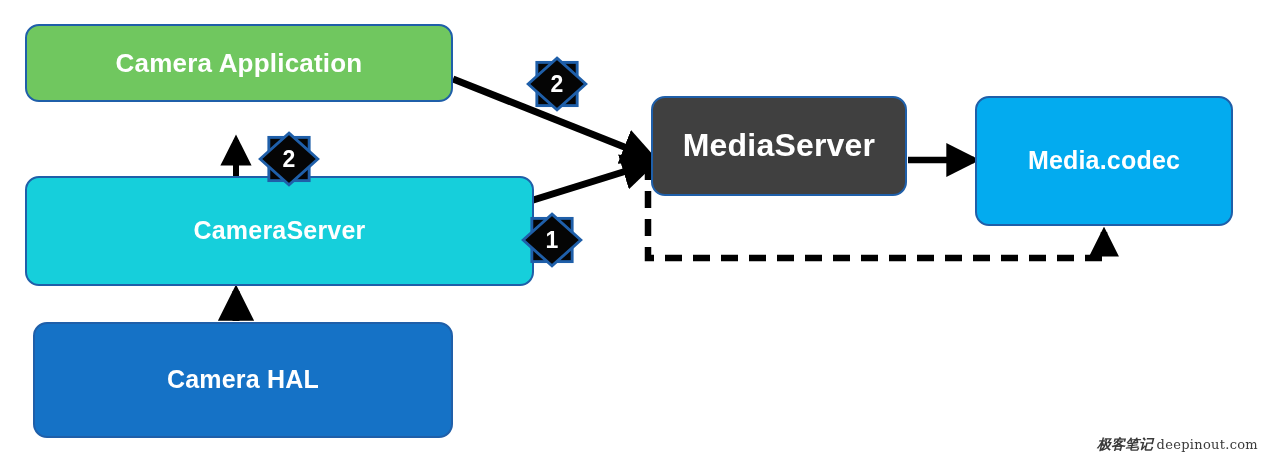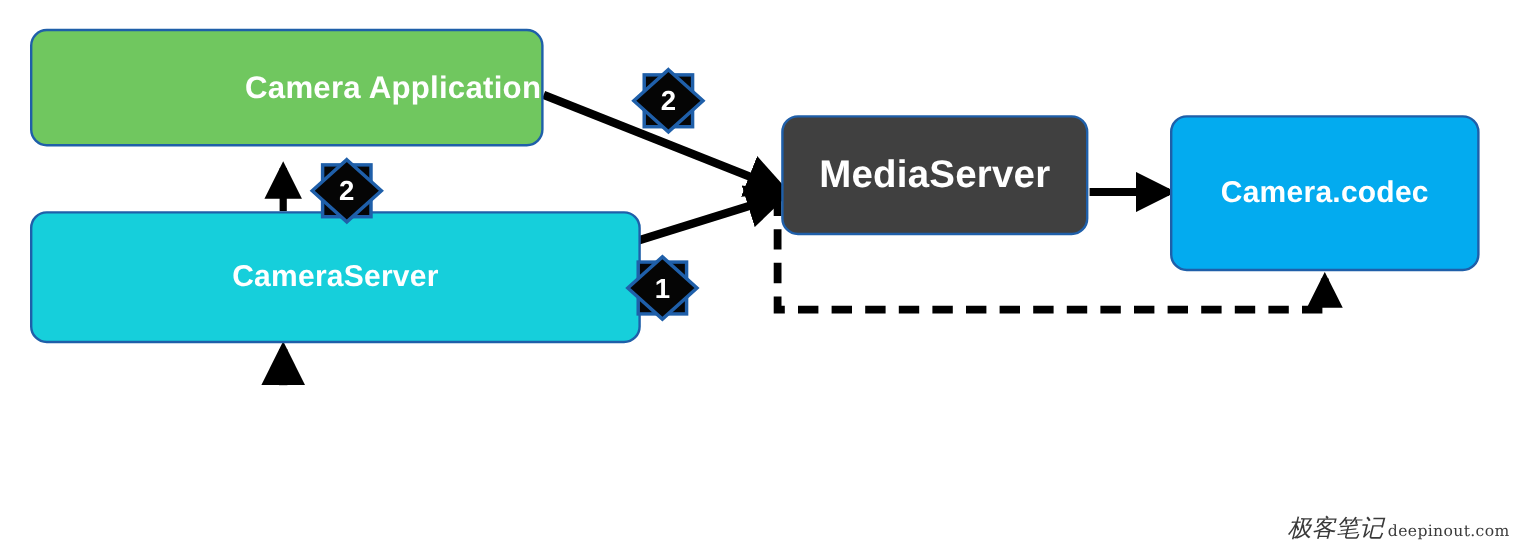--- a/index.html
+++ b/index.html
@@ -30,24 +30,23 @@
     letter-spacing: 0.2px;
     text-align: center;
     user-select: none;
   }
   .node-label {
     display: block;
     line-height: 1.1;
   }
 
   #node-camera-application {
-    left: 25px; top: 24px; width: 428px; height: 98px;
+    left: 25px; top: 24px; width: 428px; height: 78px;
     background: #70C75F;
     font-size: 26px;
-    justify-content: flex-end;
   }
   #node-camera-server {
     left: 25px; top: 176px; width: 509px; height: 110px;
     background: #16CFDB;
     font-size: 25px;
   }
   #node-camera-hal {
     left: 33px; top: 322px; width: 420px; height: 116px;
     background: #1572C6;
     font-size: 25px;
@@ -104,22 +103,22 @@
     right: 8px;
     bottom: 6px;
     font-size: 13px;
     color: #3a3a3a;
     white-space: nowrap;
     user-select: none;
   }
   #watermark .wm-cn {
     font-family: "DejaVu Sans", sans-serif;
     font-style: italic;
-    font-weight: normal;
-    font-size: 20px;
+    font-weight: bold;
+    font-size: 14px;
   }
   #watermark .wm-en {
     font-family: "DejaVu Serif", serif;
     font-size: 13px;
     letter-spacing: 0.3px;
     margin-top: 28px;
   }
 </style>
 </head>
 <body>
@@ -150,27 +149,30 @@
   </svg>
 
   <div class="node" id="node-camera-application">
     <span class="node-label">Camera Application</span>
   </div>
 
   <div class="node" id="node-camera-server">
     <span class="node-label">CameraServer</span>
   </div>
 
+  <div class="node" id="node-camera-hal">
+    <span class="node-label">Camera HAL</span>
+  </div>
 
   <div class="node" id="node-media-server">
     <span class="node-label">MediaServer</span>
   </div>
 
   <div class="node" id="node-media-codec">
-    <span class="node-label">Camera.codec</span>
+    <span class="node-label">Media.codec</span>
   </div>
 
   <div class="badge" id="badge-app-to-media">
     <svg class="star-svg" viewBox="0 0 100 80" xmlns="http://www.w3.org/2000/svg">
       <g fill="#050505" stroke="#1F5FA9" stroke-width="4">
         <rect x="22" y="10" width="56" height="60"></rect>
         <polygon points="50,4 90,40 50,76 10,40"></polygon>
       </g>
     </svg>
     <span class="badge-num">2</span>

